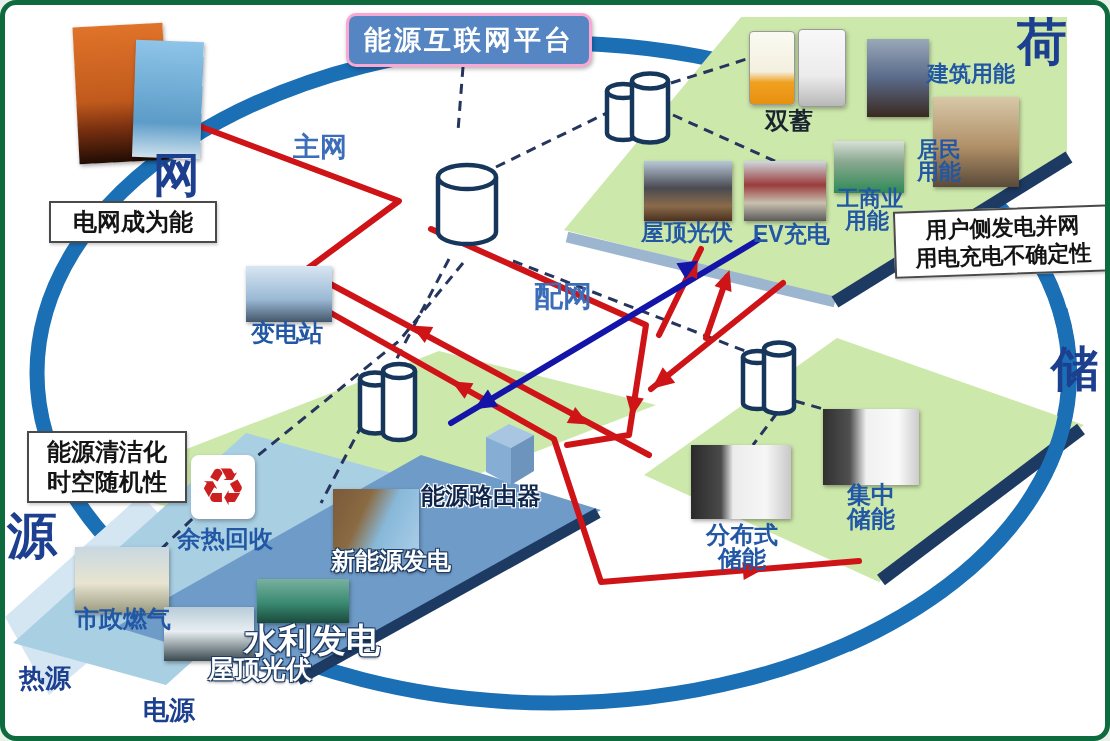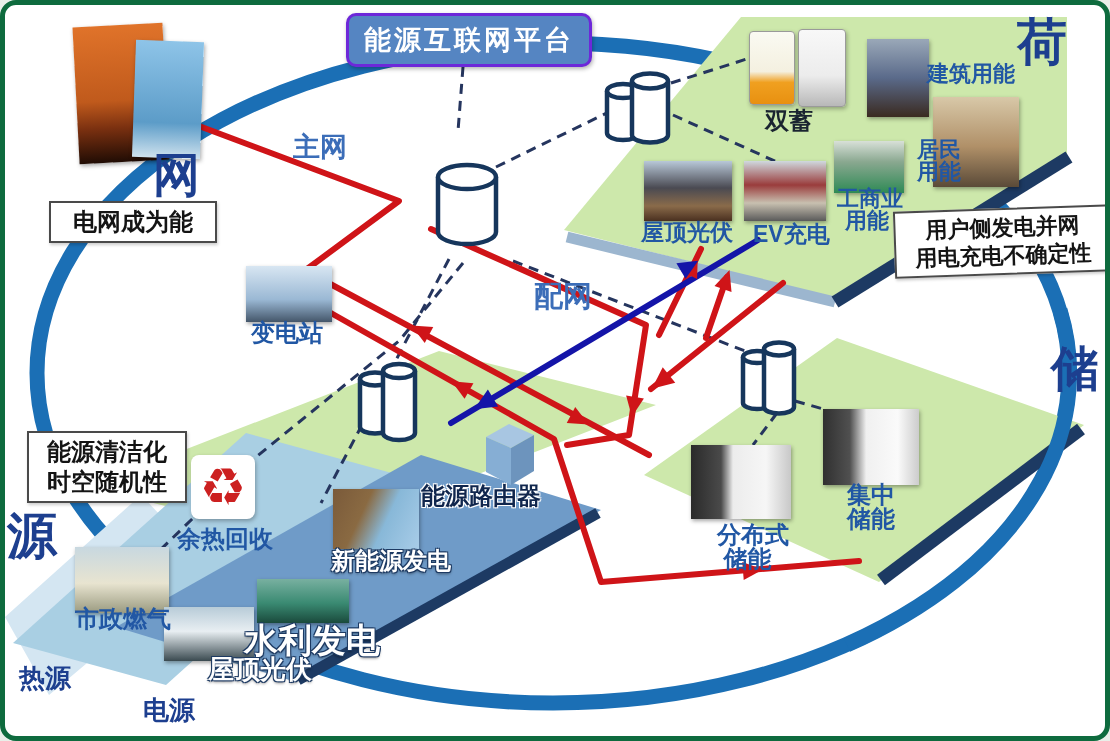--- a/index.html
+++ b/index.html
@@ -12,21 +12,21 @@
   .photo{position:absolute;box-shadow:1px 2px 4px rgba(0,0,0,.35);}
   .lbl{position:absolute;font-weight:bold;color:#2157a4;white-space:nowrap;line-height:1.02;}
   .lbl-net{position:absolute;font-weight:bold;color:#3b6db8;white-space:nowrap;}
   .big-char{position:absolute;font-weight:bold;color:#1d3f8f;white-space:nowrap;line-height:1;}
   .lbl-white{position:absolute;font-weight:bold;color:#ffffff;white-space:nowrap;line-height:1.05;
     text-shadow:-1px -1px 0 #1d3a63,1px -1px 0 #1d3a63,-1px 1px 0 #1d3a63,1px 1px 0 #1d3a63,0 2px 3px rgba(0,0,0,.45);}
   .note-box{position:absolute;background:#ffffff;border:2px solid #4a4a4a;color:#141414;
     font-weight:bold;text-align:center;line-height:1.25;padding:4px 8px;box-shadow:1px 2px 3px rgba(0,0,0,.2);}
   #title-box{
     position:absolute;left:341px;top:8px;width:240px;height:48px;
-    background:#5585c2;border:3px solid #6d28d9;border-radius:10px;
+    background:#5585c2;border:3px solid #f9a8d4;border-radius:10px;
     display:flex;align-items:center;justify-content:center;
     color:#ffffff;font-size:27px;font-weight:bold;letter-spacing:3px;
     box-shadow:1px 2px 4px rgba(0,0,0,.3);
   }
   
   #waste-heat-icon{position:absolute;left:186px;top:450px;width:64px;height:64px;background:#ffffff;
     border-radius:8px;display:flex;align-items:center;justify-content:center;
     color:#cc2020;font-size:52px;line-height:1;box-shadow:1px 2px 4px rgba(0,0,0,.3);}
   
   #legend{position:absolute;left:880px;top:536px;width:188px;height:150px;background:#ffffff;
@@ -221,21 +221,21 @@
   <div class="lbl" style="left:172px;top:522px;font-size:24px;">余热回收</div>
   <div class="lbl" style="left:70px;top:602px;font-size:24px;">市政燃气</div>
   <div class="big-char" style="left:14px;top:660px;font-size:26px;">热源</div>
   <div class="big-char" style="left:138px;top:692px;font-size:26px;">电源</div>
   <div class="lbl-white" style="left:326px;top:543px;font-size:24px;">新能源发电</div>
   <div class="lbl-white" style="left:239px;top:618px;font-size:34px;">水利发电</div>
   <div class="lbl-white" style="left:203px;top:651px;font-size:26px;">屋顶光伏</div>
   <div class="lbl" style="left:416px;top:479px;font-size:24px;color:#10264d;
        text-shadow:-1px -1px 0 #fff,1px -1px 0 #fff,-1px 1px 0 #fff,1px 1px 0 #fff;">能源路由器</div>
   <div class="lbl" style="left:701px;top:518px;font-size:24px;text-align:center;">
-    <span style="display:block;margin-left:11px;">分布式</span>
+    <span style="display:block;">分布式</span>
     <span style="display:block;">储能</span>
   </div>
   <div class="lbl" style="left:842px;top:478px;font-size:24px;">
     <span style="display:block;">集中</span>
     <span style="display:block;">储能</span>
   </div>
 
   <div class="note-box" style="left:44px;top:196px;width:148px;font-size:24px;">
     <span style="display:block;">电网成为能</span>
   </div>

